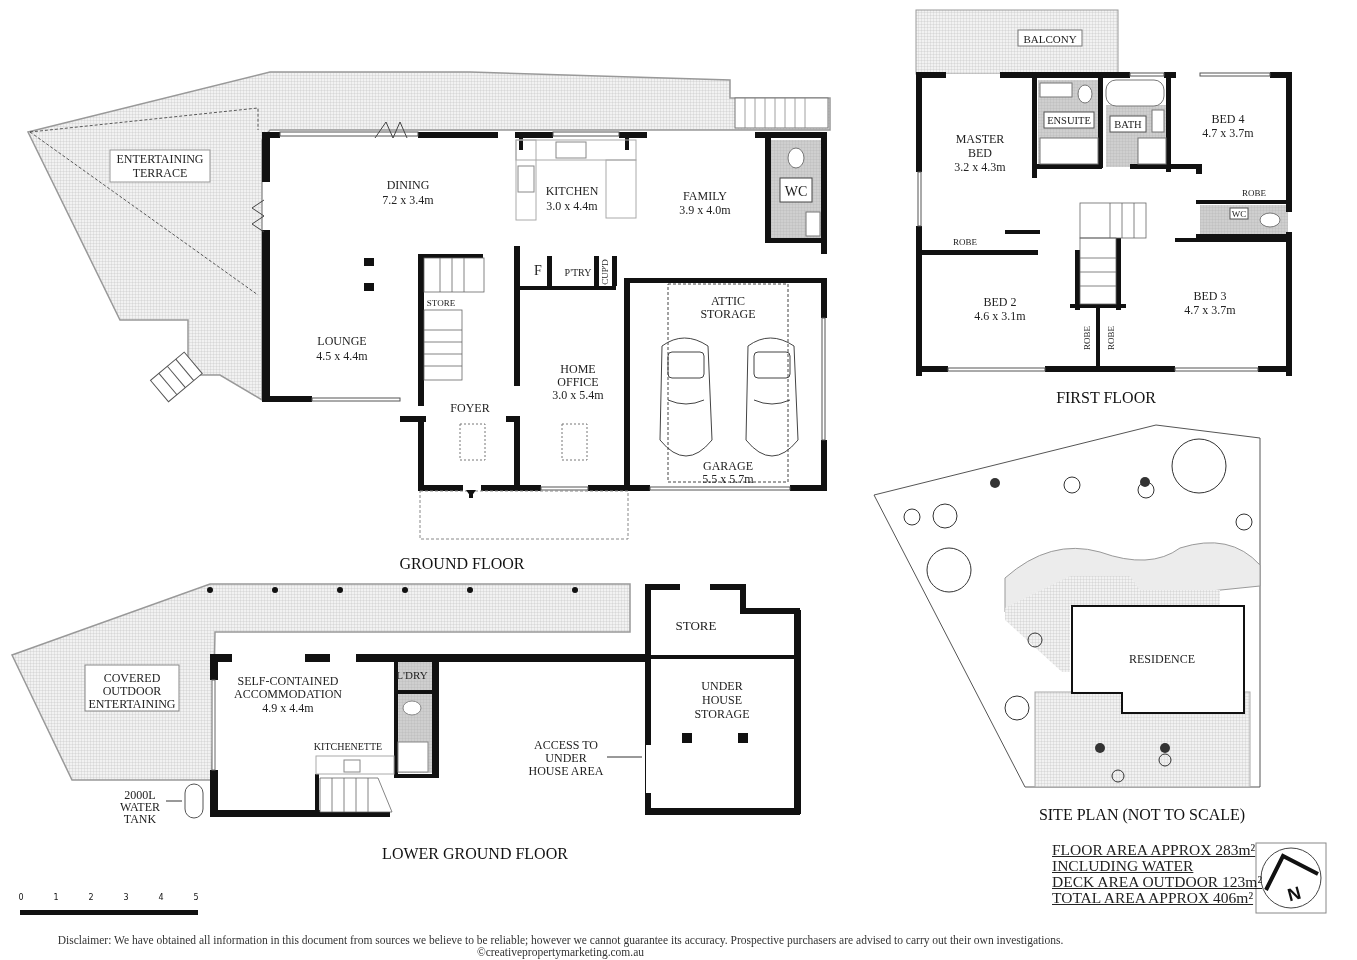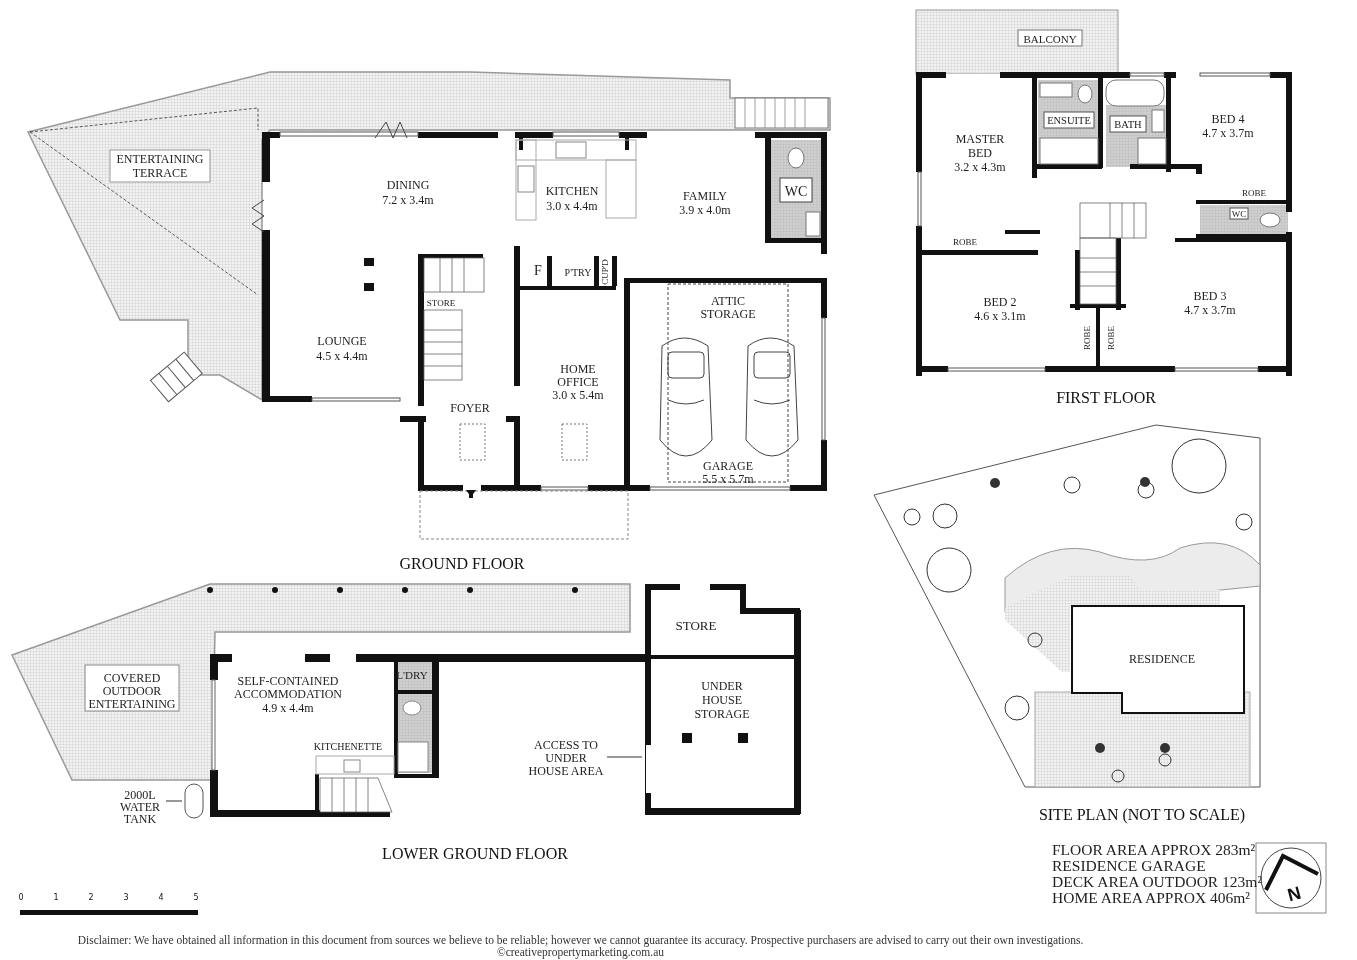--- a/index.html
+++ b/index.html
@@ -1,22 +1,22 @@
 <!DOCTYPE html>
 <html><head>
 <meta charset="utf-8">
 <style>
   html,body{margin:0;padding:0;background:#fff;}
   body{width:1357px;height:960px;position:relative;overflow:hidden;font-family:"DejaVu Serif",serif;color:#222;}
   svg#plan{position:absolute;left:0;top:0;}
   .lbl{font-family:"Liberation Serif","DejaVu Serif",serif;fill:#222;}
   .title{font-family:"Liberation Serif","DejaVu Serif",serif;fill:#111;font-size:16px;}
-  .disclaimer{position:absolute;left:0;top:934px;width:1121px;text-align:center;font-family:"Liberation Serif",serif;font-size:11.5px;color:#333;margin-left:20px;}
+  .disclaimer{position:absolute;left:0;top:934px;width:1121px;text-align:center;font-family:"Liberation Serif",serif;font-size:11.5px;color:#333;}
   .areas{position:absolute;left:1052px;top:842px;font-family:"Liberation Serif",serif;font-size:15.5px;line-height:16px;color:#222;}
-  .areas div{white-space:nowrap;}
+  .areas div{white-space:nowrap;text-decoration:underline;}
 </style>
 </head>
 <body>
 
 <svg id="plan" width="1357" height="960" viewBox="0 0 1357 960" xmlns="http://www.w3.org/2000/svg">
   <defs>
     <pattern id="grid" width="3" height="3" patternUnits="userSpaceOnUse">
       <rect width="3" height="3" fill="#f2f2f2"></rect>
       <path d="M3 0 L0 0 0 3" fill="none" stroke="#bdbdbd" stroke-width="0.6"></path>
     </pattern>
@@ -381,18 +381,18 @@
     <text x="56" y="900">1</text>
     <text x="91" y="900">2</text>
     <text x="126" y="900">3</text>
     <text x="161" y="900">4</text>
     <text x="196" y="900">5</text>
   </g>
 </svg>
 
 <div class="areas">
   <div>FLOOR AREA APPROX 283m²</div>
-  <div>RESIDENCE GARAGE</div>
+  <div>INCLUDING WATER</div>
   <div>DECK AREA OUTDOOR 123m²</div>
-  <div>HOME AREA APPROX 406m²</div>
+  <div>TOTAL AREA APPROX 406m²</div>
 </div>
 
 <div class="disclaimer">Disclaimer: We have obtained all information in this document from sources we believe to be reliable; however we cannot guarantee its accuracy. Prospective purchasers are advised to carry out their own investigations. ©creativepropertymarketing.com.au</div>
 
 </body></html>

